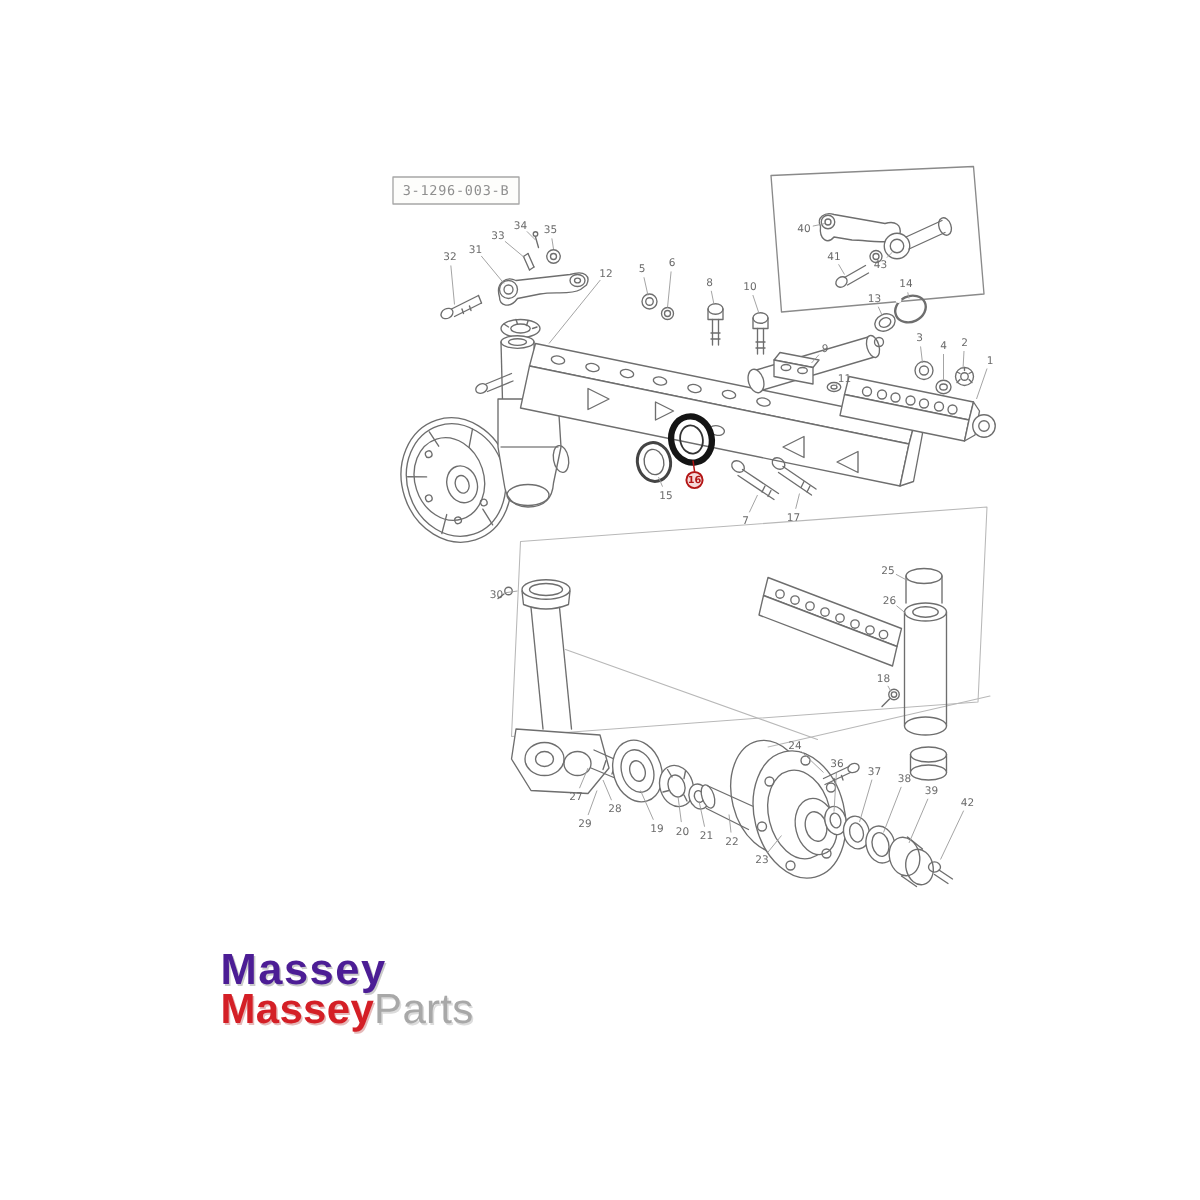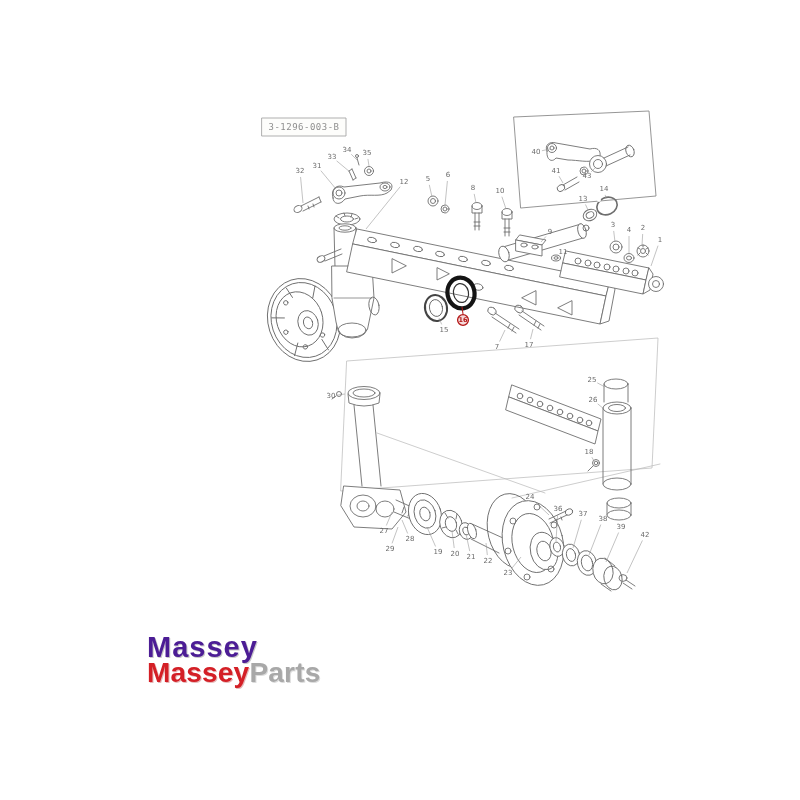--- a/index.html
+++ b/index.html
@@ -6,21 +6,21 @@
   body{width:800px;height:800px;position:relative;overflow:hidden;
        font-family:"Liberation Sans",sans-serif;}
   .canvas{position:absolute;inset:0;background:#ffffff;padding-left:44px;}
   svg{position:absolute;left:0;top:0;}
   .logo{position:absolute;left:147px;top:633px;line-height:1;user-select:none;}
   .logo .massey{display:block;font-size:29px;font-weight:700;color:#4c1d95;
       letter-spacing:1px;text-shadow:1px 1px 0 #c9c9c9;}
   .logo .line2{display:block;margin-top:-3px;font-size:28px;font-weight:800;
       letter-spacing:0.2px;}
   .logo .tractor{color:#d41f26;text-shadow:1px 1px 0 #e5b9b9;}
-  .logo .parts{color:#a8a8a8;font-weight:700;text-shadow:1px 1px 0 #dcdcdc;}
+  .logo .parts{color:#a8a8a8;font-weight:400;text-shadow:1px 1px 0 #dcdcdc;}
 </style>
 </head>
 <body>
 
 <div class="canvas">
 
 <svg width="800" height="800" viewBox="0 0 800 800">
   <g fill="none" stroke="#6e6e6e" stroke-width="0.9" stroke-linejoin="round" stroke-linecap="round">
 
     <g stroke="#b8b8b8" stroke-width="0.7">

